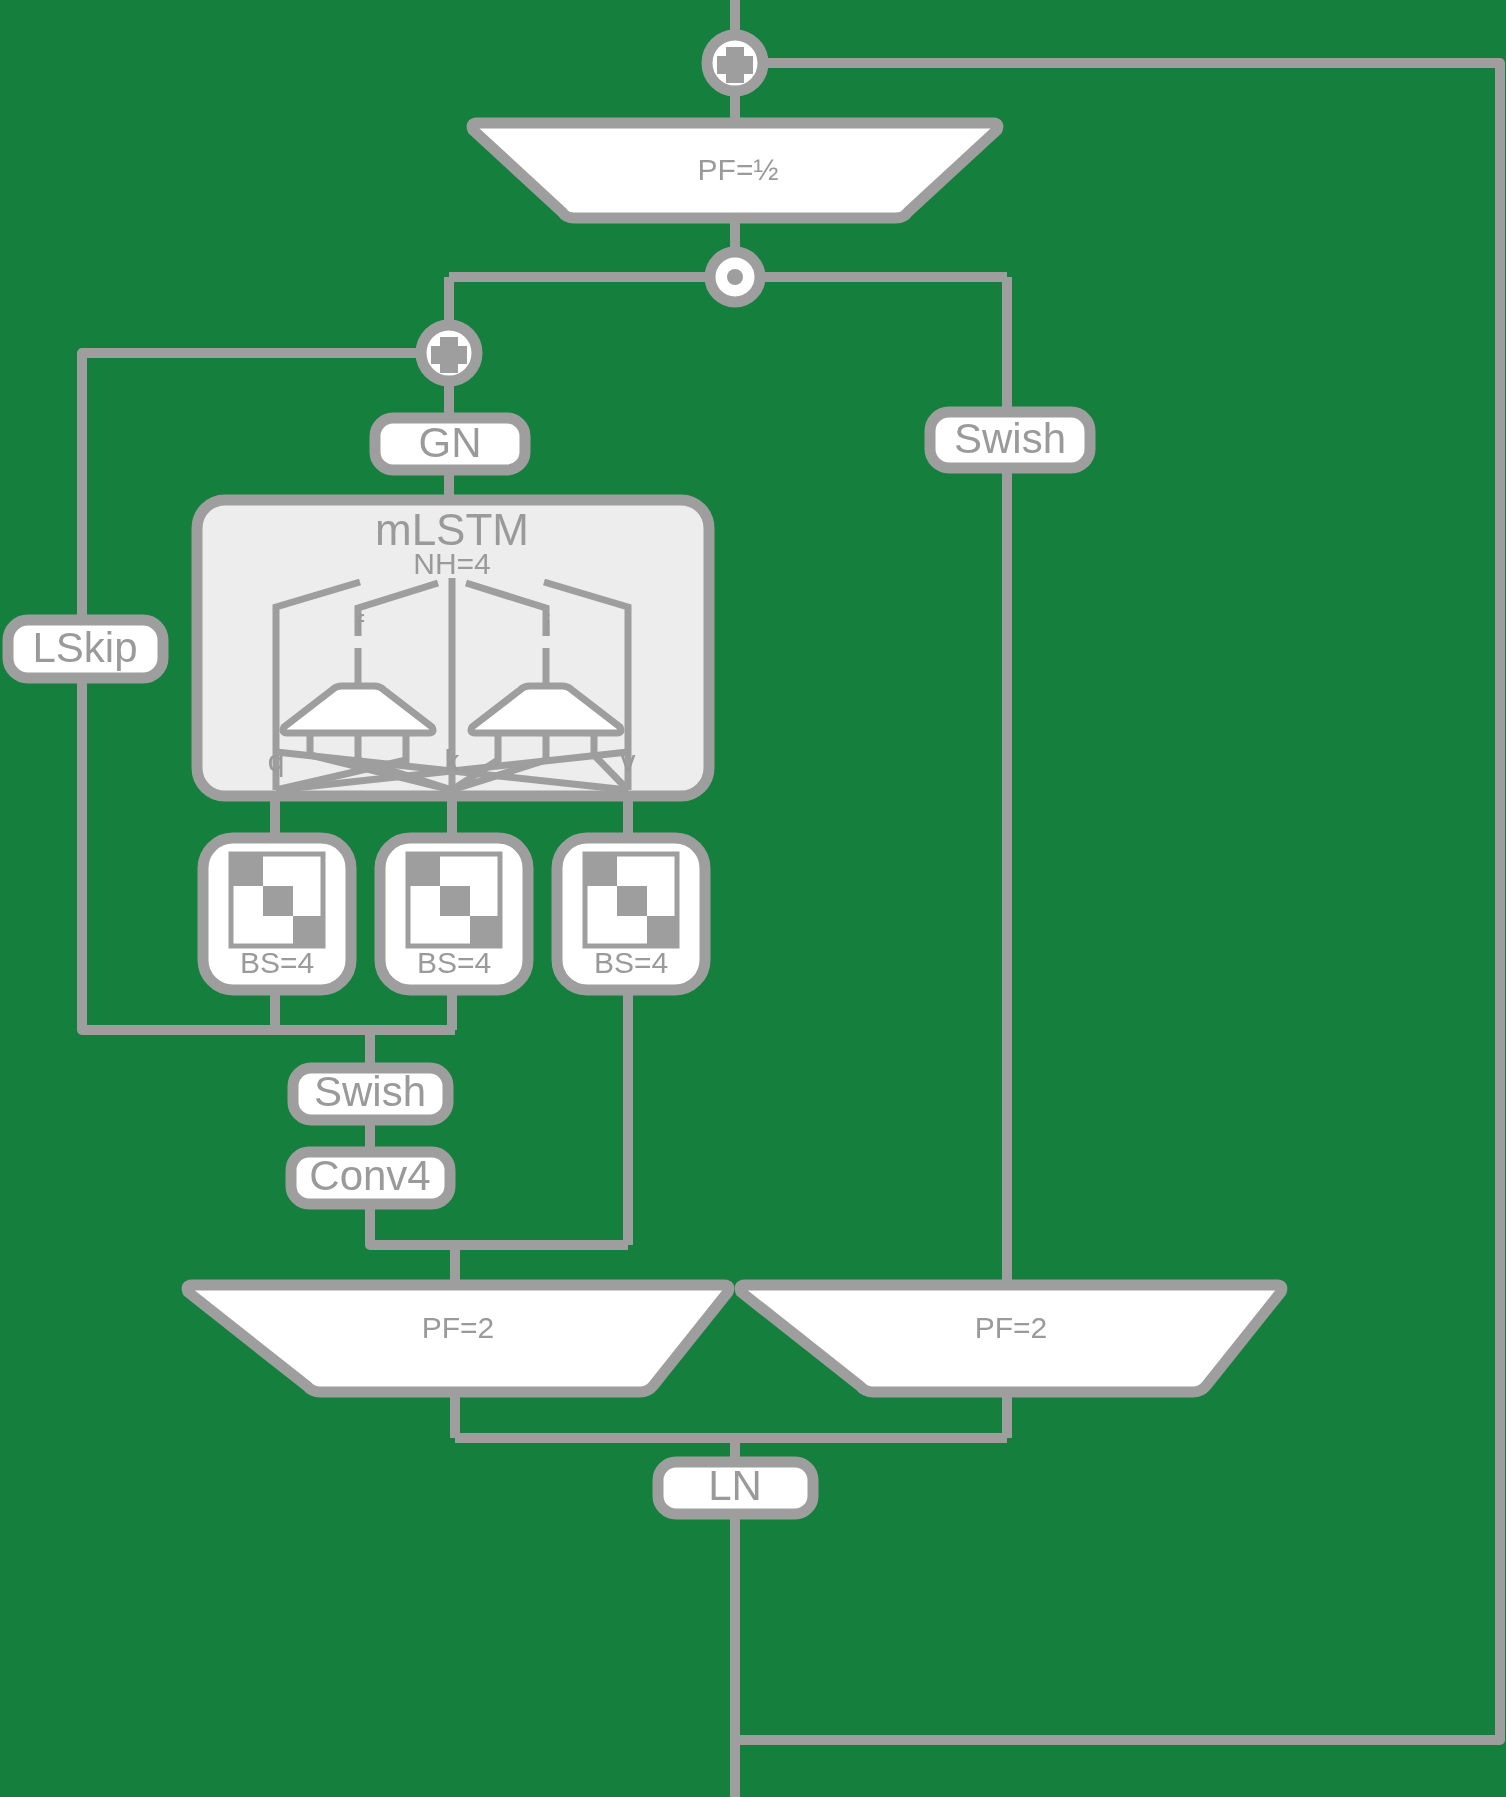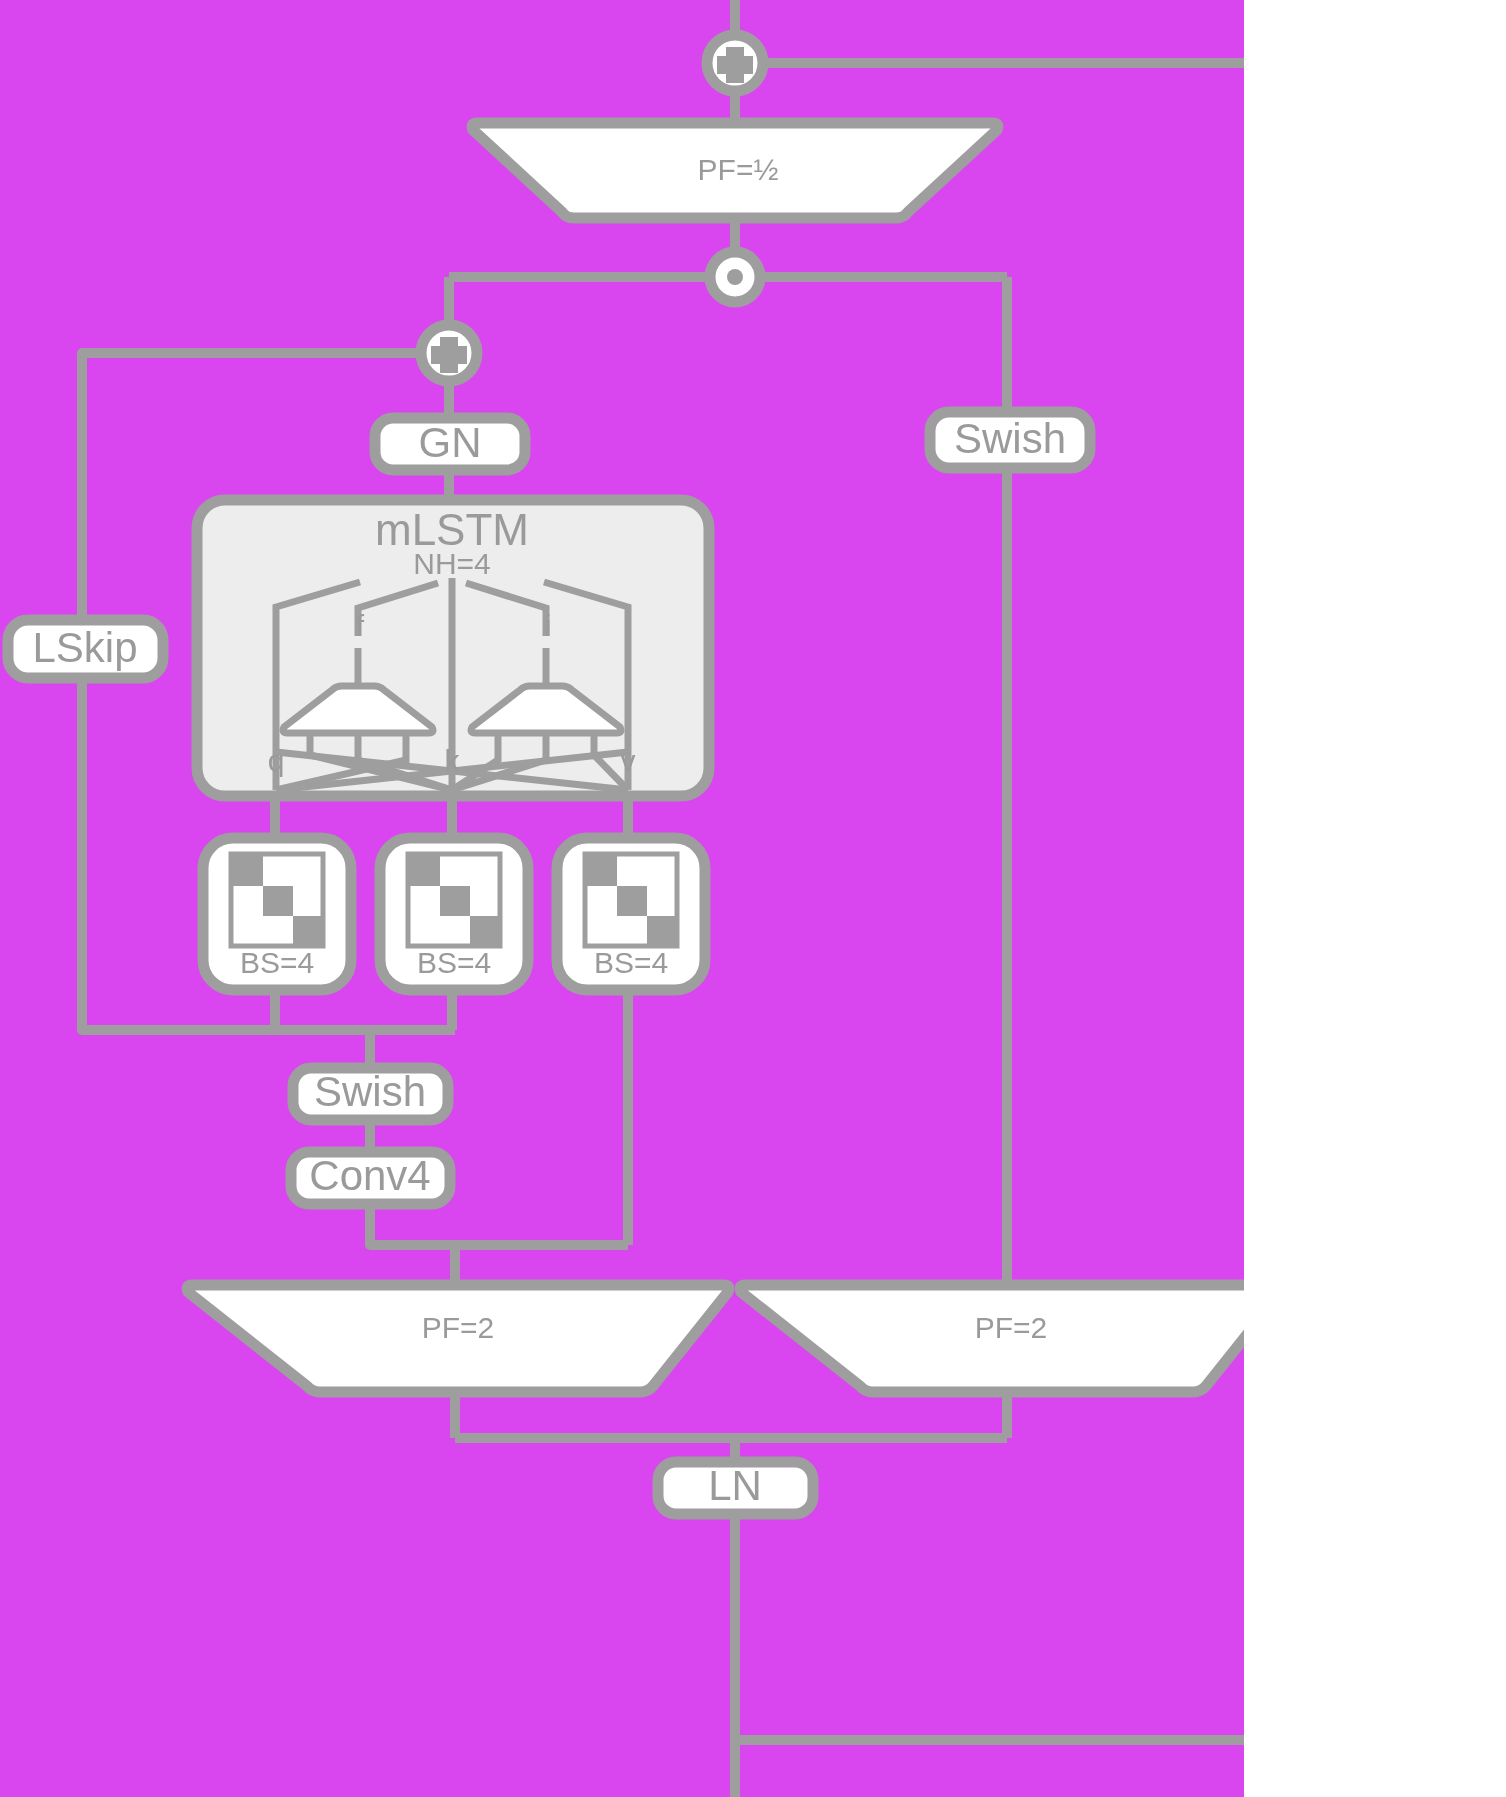--- a/index.html
+++ b/index.html
@@ -5,23 +5,23 @@
   html, body {
     margin: 0;
     padding: 0;
     background: #ffffff;
   }
   body {
     font-family: "Liberation Sans", sans-serif;
   }
   #stage {
     position: relative;
-    width: 1244px;
+    width: 1506px;
     height: 1797px;
-    background: #d946ef;
+    background: #15803d;
     overflow: hidden;
   }
   #diagram {
     position: absolute;
     inset: 0;
   }
   .lbl {
     fill: #9a9a9a;
     font-family: "Liberation Sans", sans-serif;
     text-anchor: middle;

